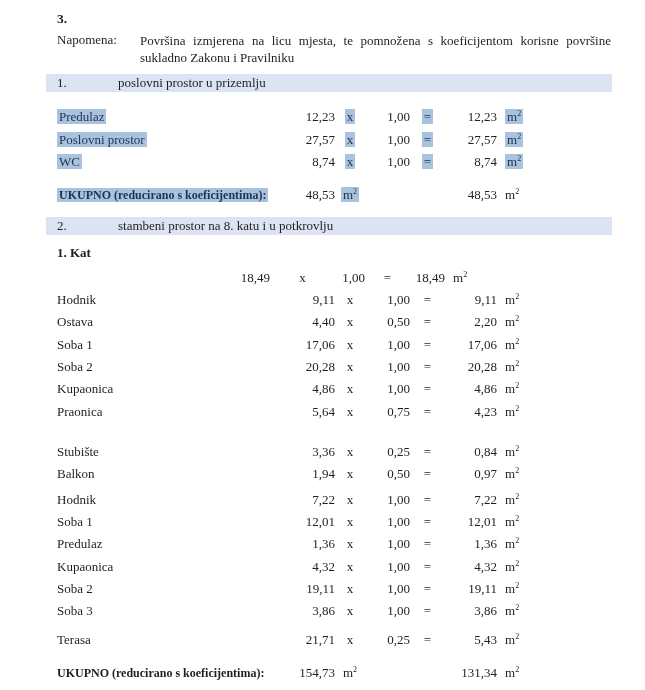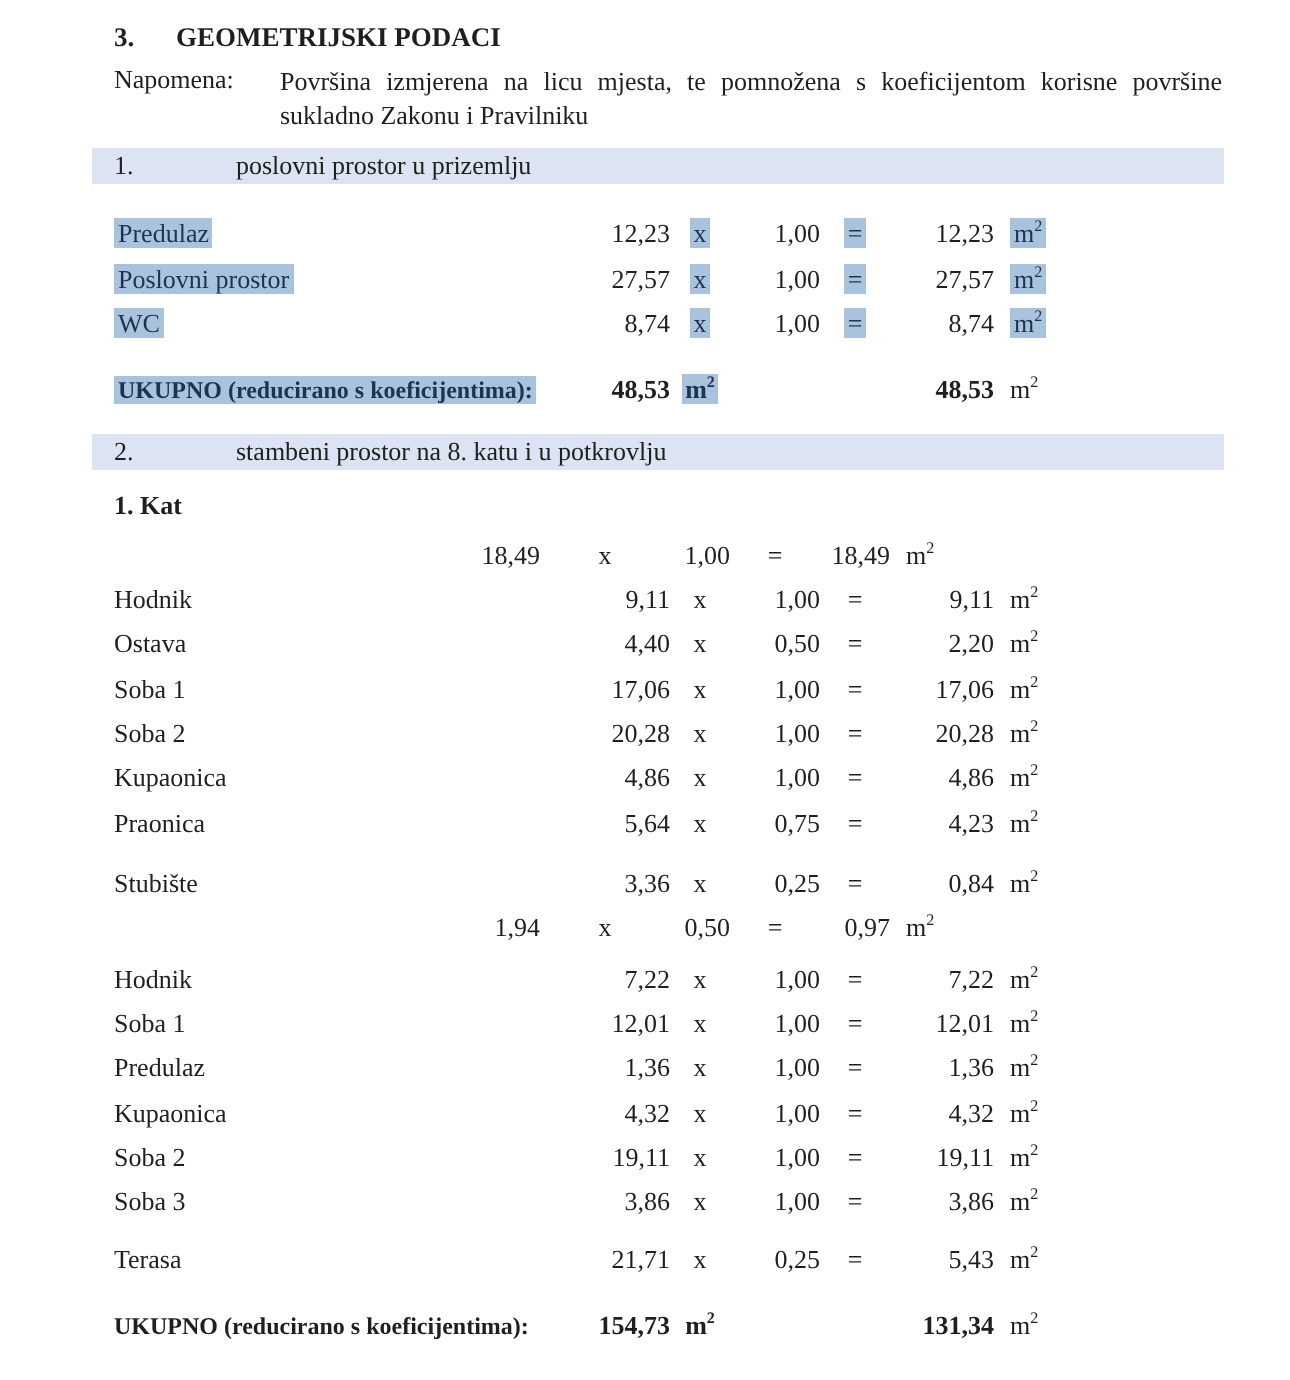--- a/index.html
+++ b/index.html
@@ -40,42 +40,41 @@
   .cell.num { text-align: right; }
   .cell.ctr { text-align: center; }
   .cell.unit { padding-left: 8px; }
   sup { font-size: 0.62em; }
 
   .hl {
     background: var(--selection-bg, #a9c3de);
     color: var(--selection-text, #1d3350);
     padding: 0 2px;
   }
-  .b { font-weight: bold; }
+  .b { font-weight: normal; }
 
   .group { margin-top: 12px; }
   .group.tight { margin-top: 3px; }
-  .group.gap { margin-top: 8px; }
+  .group.gap { margin-top: 18px; }
   .group.gap2 { margin-top: 6px; }
 
   .subhead { padding-left: 11px; font-weight: bold; margin-top: 9px; }
   .subhead.first { margin-top: 10px; }
 
   .total-row { margin-top: 11px; }
   .total-row .tl { font-weight: bold; font-size: 12px; white-space: nowrap; }
 </style>
 </head>
 <body>
 
 <div class="page">
   <div class="content">
 
     <div class="heading">
       <span class="num">3.</span>
-      <span>GEOMETRIJSKI PODACI</span>
     </div>
 
     <div class="note">
       <span class="note-label">Napomena:</span>
       <span class="note-text">Površina izmjerena na licu mjesta, te pomnožena s koeficijentom korisne površine sukladno Zakonu i Pravilniku</span>
     </div>
 
     <div class="band">
       <span class="num">1.</span>
       <span>poslovni prostor u prizemlju</span>
@@ -195,20 +194,21 @@
         <div class="trow">
           <div class="cell "><span>Stubište</span></div>
           <div class="cell num"><span>3,36</span></div>
           <div class="cell ctr"><span>x</span></div>
           <div class="cell num"><span>0,25</span></div>
           <div class="cell ctr"><span>=</span></div>
           <div class="cell num"><span>0,84</span></div>
           <div class="cell unit"><span>m<sup>2</sup></span></div>
         </div>
         <div class="trow">
+          <div class="cell "><span>Balkon</span></div>
           <div class="cell num"><span>1,94</span></div>
           <div class="cell ctr"><span>x</span></div>
           <div class="cell num"><span>0,50</span></div>
           <div class="cell ctr"><span>=</span></div>
           <div class="cell num"><span>0,97</span></div>
           <div class="cell unit"><span>m<sup>2</sup></span></div>
         </div>
       </div>
 
     <div class="group tight">

